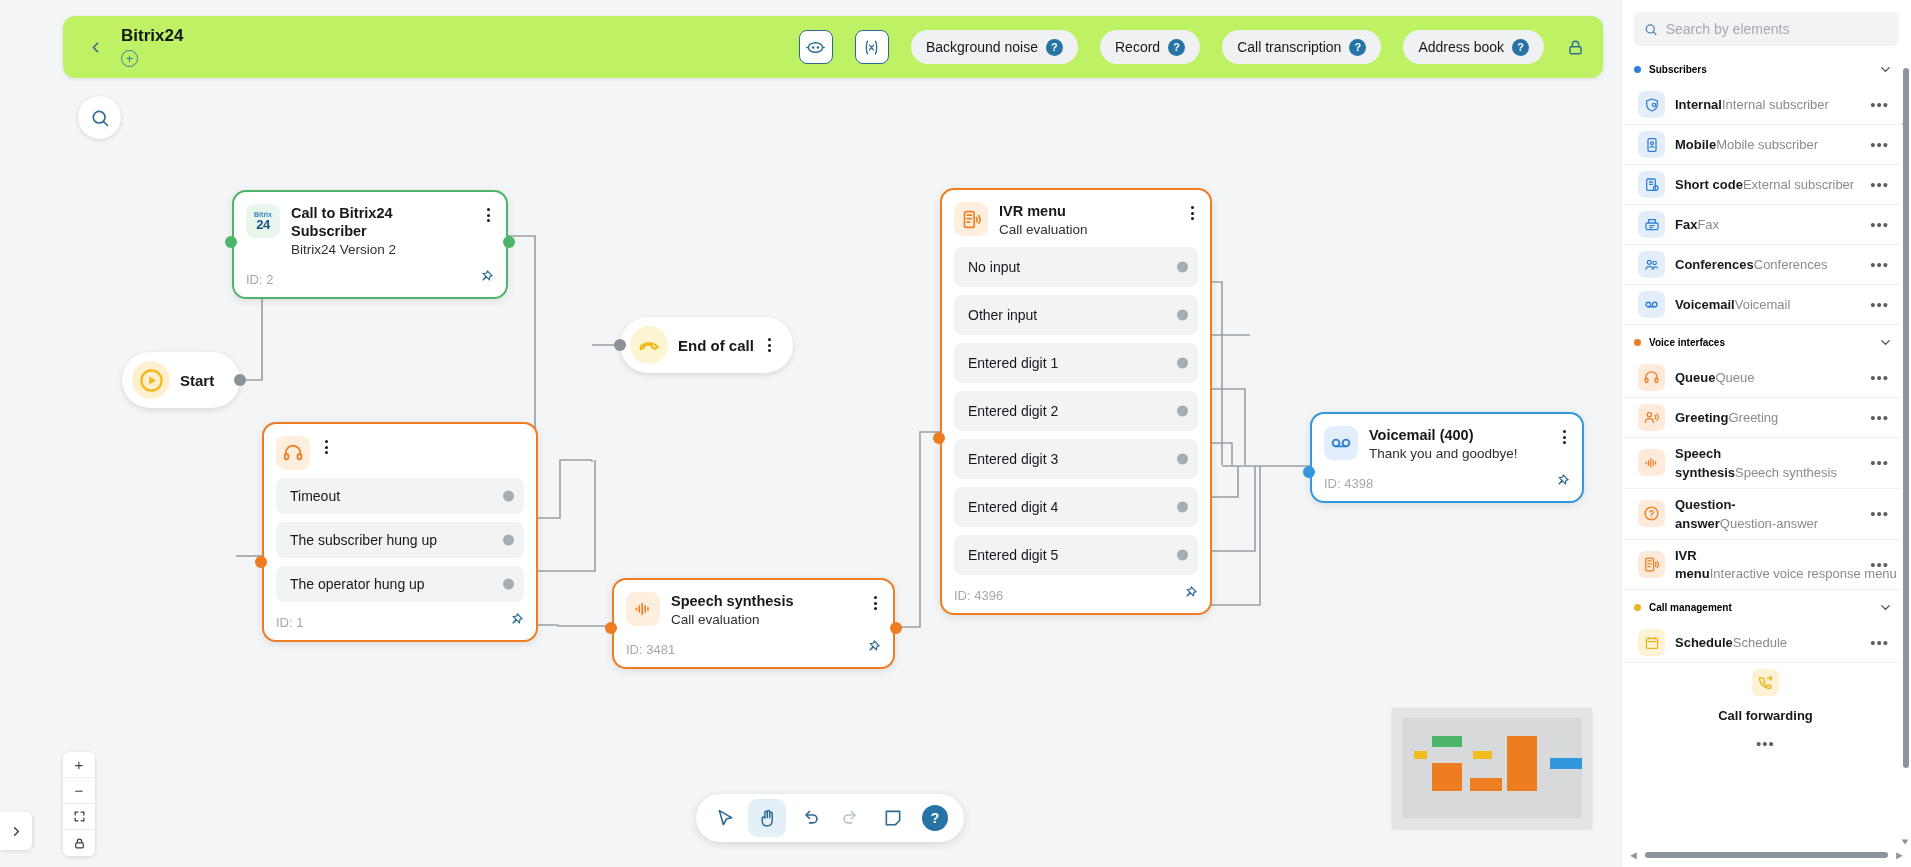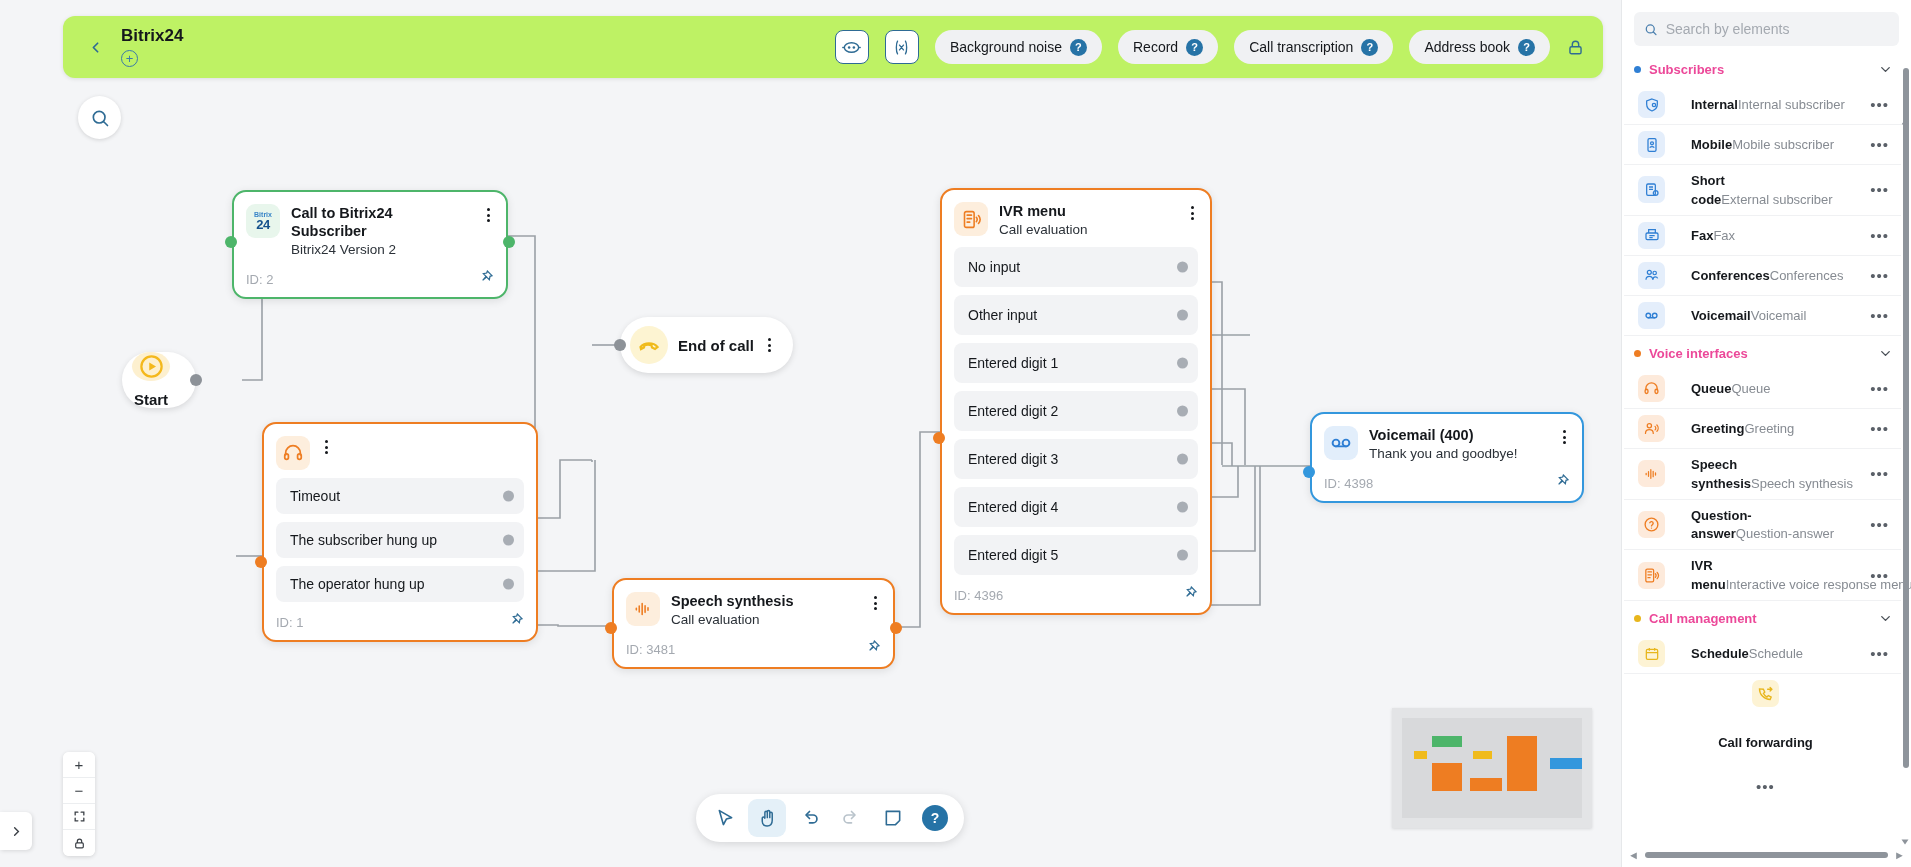--- a/index.html
+++ b/index.html
@@ -41,21 +41,21 @@
   }
   .hdr-title-wrap { margin-left: 6px; display: flex; flex-direction: column; justify-content: center; }
   .hdr-title { font-size: 17px; font-weight: bold; color: #15181c; line-height: 1.1; }
   .hdr-add {
     margin-top: 4px; width: 17px; height: 17px; border-radius: 50%;
     border: 1.5px solid #3a7aa8; color: #3a7aa8;
     display: flex; align-items: center; justify-content: center;
     font-size: 13px; line-height: 1; cursor: pointer;
   }
   .hdr-right {
-    margin-left: auto; display: flex; align-items: center; gap: 16px; padding-right: 18px;
+    margin-left: auto; display: flex; align-items: center; gap: 22px; padding-right: 18px;
   }
   .sq-btn {
     width: 34px; height: 34px; border-radius: 8px;
     border: 1.6px solid #2e6b94; color: #2e6b94;
     display: flex; align-items: center; justify-content: center;
     cursor: pointer; background: #fff;
   }
   .pill {
     height: 34px; padding: 0 15px; border-radius: 17px;
     background: #f0f1f3; color: #15181c;
@@ -209,24 +209,24 @@
     font-size: 14px; color: #15181c; width: 100%;
     font-family: "Liberation Sans", sans-serif;
   }
   .sb-search input::placeholder { color: #a4a9b0; }
   .sb-scroll { flex: 1; overflow: hidden; position: relative; padding-right: 10px; }
   .sb-group-hdr {
     display: flex; align-items: center; gap: 8px;
     padding: 10px 8px 8px 12px;
   }
   .sb-bullet { width: 7px; height: 7px; border-radius: 50%; flex: none; }
-  .sb-group-title { font-size: 13px; font-weight: bold; color: #ec4899; flex: 1; }
+  .sb-group-title { font-size: 10px; font-weight: bold; color: #000000; flex: 1; }
   .chev { color: #4a5057; cursor: pointer; display: flex; }
   .sb-item {
-    display: flex; align-items: center; gap: 26px;
+    display: flex; align-items: center; gap: 10px;
     padding: 6px 8px 6px 14px; cursor: pointer;
     border-bottom: 1px solid #f0f1f3;
     margin-left: 2px;
   }
   .sb-ic {
     width: 27px; height: 27px; border-radius: 7px; flex: none;
     display: flex; align-items: center; justify-content: center;
   }
   .bgblue { background: #e4eefb; color: #2f7fd4; }
   .bgorng { background: #fdeadb; color: #ee7d22; }
@@ -374,21 +374,21 @@
                 <path d="M14 3l7 7-3 1-1 5-5-5-5 6 6-5-5-5 5-1z"></path>
               </svg>
           </div>
         </div>
       </div>
       <div class="handle h-green" style="left:-7px; top:46px;"></div>
       <div class="handle h-green" style="right:-7px; top:46px;"></div>
     </div>
 
     <div class="node" style="left:122px; top:352px;">
-      <div class="pill-node" style="padding-right:26px;flex-direction:column;">
+      <div class="pill-node" style="padding-right:26px;">
         <div class="glyph" style="background:#fdf0cf;">
           <svg width="27" height="27" viewBox="0 0 24 24" fill="none" stroke="#f4b81c" stroke-width="2">
               <circle cx="12" cy="12" r="9"></circle>
               <polygon points="10,8.5 16,12 10,15.5" fill="#f4b81c" stroke="none"></polygon>
             </svg>
         </div>
         <div class="ptitle">Start</div>
       </div>
       <div class="handle h-gray" style="right:-6px; top:22px;"></div>
     </div>

